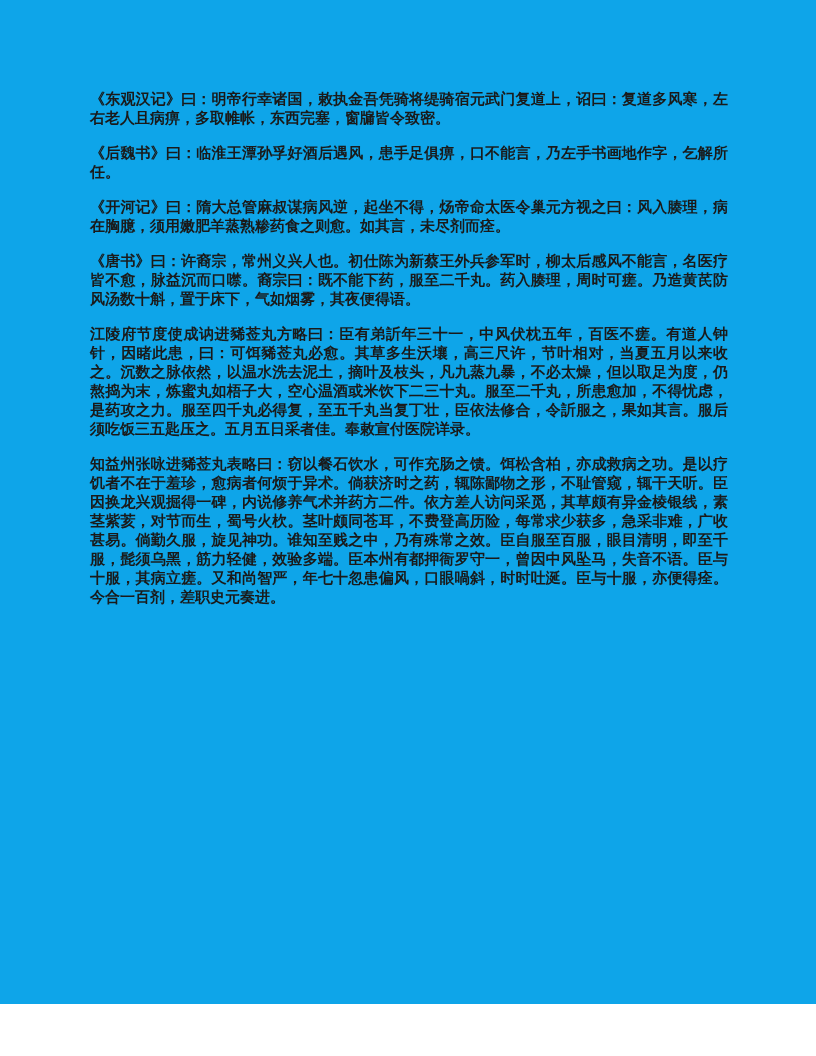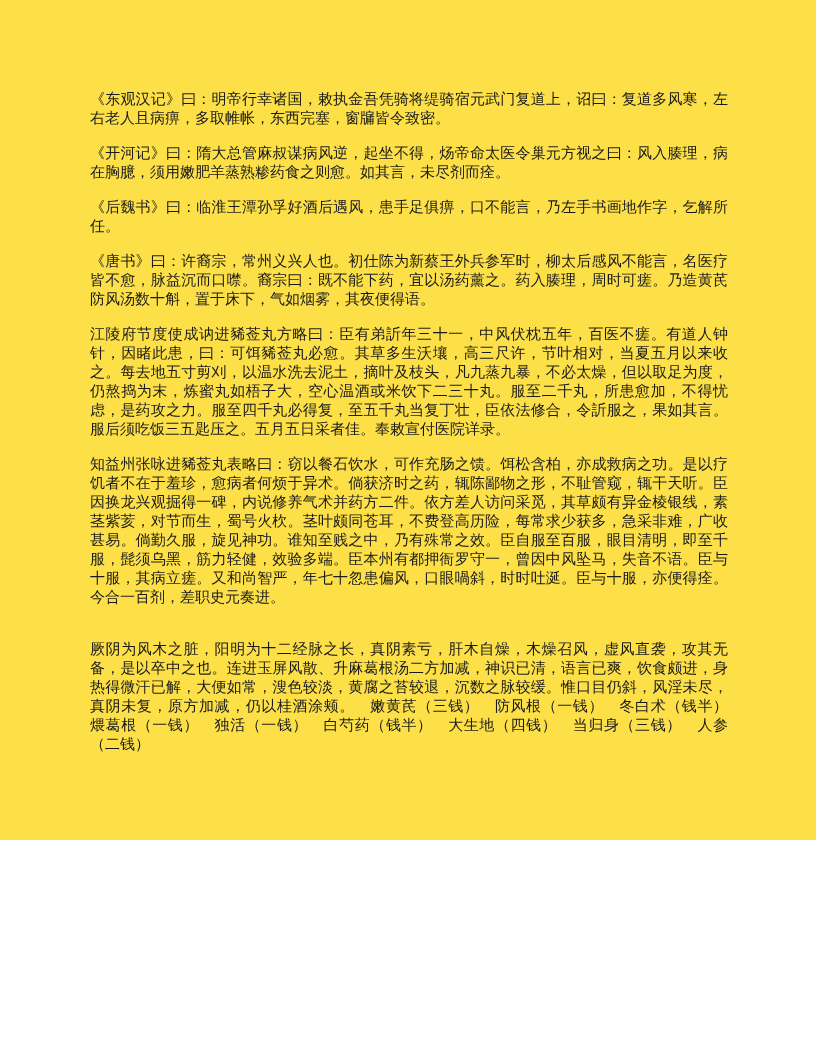--- a/index.html
+++ b/index.html
@@ -8,23 +8,24 @@
   }
   body {
     width: 816px;
     height: 1056px;
     background: #ffffff;
     font-family: "Liberation Serif", "DejaVu Serif", serif;
   }
   .page {
     position: relative;
     width: 816px;
-    height: 840px;
-    background: #fde047;
+    height: 1004px;
+    background: #0ea5e9;
     overflow: hidden;
+    font-weight: bold;
   }
   .content {
     position: absolute;
     left: 90px;
     top: 90px;
     width: 638px;
     color: #1a1a1a;
     font-size: 15px;
     line-height: 19px;
     text-align: justify;
@@ -37,20 +38,19 @@
   .content p.gap-xl {
     margin-bottom: 33px;
   }
 </style>
 </head>
 <body>
 
 <div class="page">
   <div class="content">
     <p>《东观汉记》曰：明帝行幸诸国，敕执金吾凭骑将缇骑宿元武门复道上，诏曰：复道多风寒，左右老人且病痹，多取帷帐，东西完塞，窗牖皆令致密。</p>
+    <p>《后魏书》曰：临淮王潭孙孚好酒后遇风，患手足俱痹，口不能言，乃左手书画地作字，乞解所任。</p>
     <p>《开河记》曰：隋大总管麻叔谋病风逆，起坐不得，炀帝命太医令巢元方视之曰：风入腠理，病在胸臆，须用嫩肥羊蒸熟糁药食之则愈。如其言，未尽剂而痊。</p>
-    <p>《后魏书》曰：临淮王潭孙孚好酒后遇风，患手足俱痹，口不能言，乃左手书画地作字，乞解所任。</p>
-    <p>《唐书》曰：许裔宗，常州义兴人也。初仕陈为新蔡王外兵参军时，柳太后感风不能言，名医疗皆不愈，脉益沉而口噤。裔宗曰：既不能下药，宜以汤药薰之。药入腠理，周时可瘥。乃造黄芪防风汤数十斛，置于床下，气如烟雾，其夜便得语。</p>
-    <p>江陵府节度使成讷进豨莶丸方略曰：臣有弟訢年三十一，中风伏枕五年，百医不瘥。有道人钟针，因睹此患，曰：可饵豨莶丸必愈。其草多生沃壤，高三尺许，节叶相对，当夏五月以来收之。每去地五寸剪刈，以温水洗去泥土，摘叶及枝头，凡九蒸九暴，不必太燥，但以取足为度，仍熬捣为末，炼蜜丸如梧子大，空心温酒或米饮下二三十丸。服至二千丸，所患愈加，不得忧虑，是药攻之力。服至四千丸必得复，至五千丸当复丁壮，臣依法修合，令訢服之，果如其言。服后须吃饭三五匙压之。五月五日采者佳。奉敕宣付医院详录。</p>
+    <p>《唐书》曰：许裔宗，常州义兴人也。初仕陈为新蔡王外兵参军时，柳太后感风不能言，名医疗皆不愈，脉益沉而口噤。裔宗曰：既不能下药，服至二千丸。药入腠理，周时可瘥。乃造黄芪防风汤数十斛，置于床下，气如烟雾，其夜便得语。</p>
+    <p>江陵府节度使成讷进豨莶丸方略曰：臣有弟訢年三十一，中风伏枕五年，百医不瘥。有道人钟针，因睹此患，曰：可饵豨莶丸必愈。其草多生沃壤，高三尺许，节叶相对，当夏五月以来收之。沉数之脉依然，以温水洗去泥土，摘叶及枝头，凡九蒸九暴，不必太燥，但以取足为度，仍熬捣为末，炼蜜丸如梧子大，空心温酒或米饮下二三十丸。服至二千丸，所患愈加，不得忧虑，是药攻之力。服至四千丸必得复，至五千丸当复丁壮，臣依法修合，令訢服之，果如其言。服后须吃饭三五匙压之。五月五日采者佳。奉敕宣付医院详录。</p>
     <p class="gap-xl">知益州张咏进豨莶丸表略曰：窃以餐石饮水，可作充肠之馈。饵松含柏，亦成救病之功。是以疗饥者不在于羞珍，愈病者何烦于异术。倘获济时之药，辄陈鄙物之形，不耻管窥，辄干天听。臣因换龙兴观掘得一碑，内说修养气术并药方二件。依方差人访问采觅，其草颇有异金棱银线，素茎紫荄，对节而生，蜀号火杴。茎叶颇同苍耳，不费登高历险，每常求少获多，急采非难，广收甚易。倘勤久服，旋见神功。谁知至贱之中，乃有殊常之效。臣自服至百服，眼目清明，即至千服，髭须乌黑，筋力轻健，效验多端。臣本州有都押衙罗守一，曾因中风坠马，失音不语。臣与十服，其病立瘥。又和尚智严，年七十忽患偏风，口眼喎斜，时时吐涎。臣与十服，亦便得痊。今合一百剂，差职史元奏进。</p>
-    <p>厥阴为风木之脏，阳明为十二经脉之长，真阴素亏，肝木自燥，木燥召风，虚风直袭，攻其无备，是以卒中之也。连进玉屏风散、升麻葛根汤二方加减，神识已清，语言已爽，饮食颇进，身热得微汗已解，大便如常，溲色较淡，黄腐之苔较退，沉数之脉较缓。惟口目仍斜，风淫未尽，真阴未复，原方加减，仍以桂酒涂颊。　嫩黄芪（三钱）　防风根（一钱）　冬白术（钱半）　煨葛根（一钱）　独活（一钱）　白芍药（钱半）　大生地（四钱）　当归身（三钱）　人参（二钱）</p>
   </div>
 </div>
 
 </body></html>

